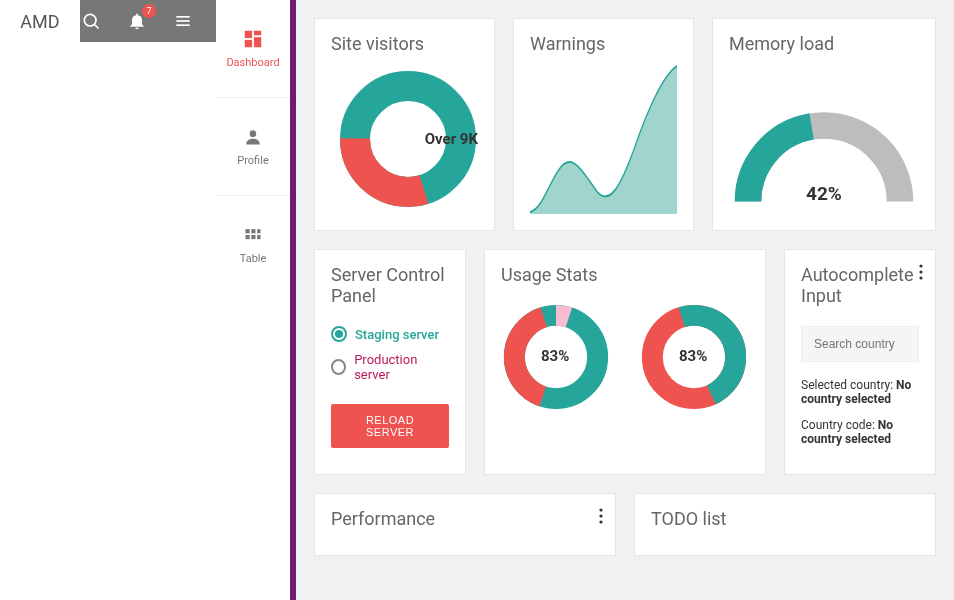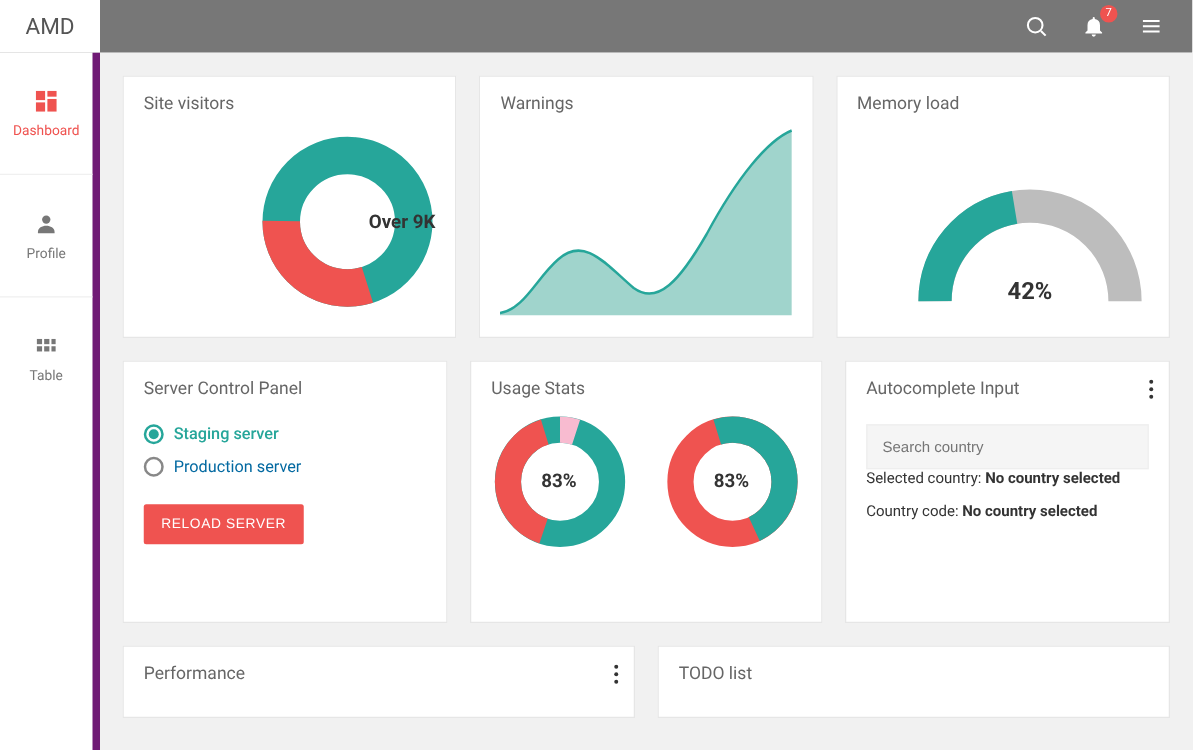--- a/index.html
+++ b/index.html
@@ -1,52 +1,52 @@
 <!DOCTYPE html>
 <html><head>
 <meta charset="utf-8">
 <style>
   * { box-sizing: border-box; margin: 0; padding: 0; }
   html, body { width: 954px; height: 600px; font-family: Roboto, Arial, sans-serif; background: #fff; overflow: hidden; }
-  .app { display: flex; flex-direction: column; width: 954px; height: 600px; }
+  .app { display: flex; width: 954px; height: 600px; }
   
   .topbar { display: flex; align-items: stretch; height: 42px; background: #777; }
   .brand-box { width: 80px; background: #fff; display: flex; align-items: center; justify-content: center; color: #555; font-size: 18px; }
   .topbar-fill { flex: 1; }
   .topbar-actions { display: flex; align-items: center; gap: 24px; padding-right: 22px; }
   .icon-btn { width: 22px; height: 22px; display: flex; align-items: center; justify-content: center; color: #fff; position: relative; cursor: pointer; }
   .badge { position: absolute; top: -6px; right: -8px; background: #ef5350; color: #fff; font-size: 9px; width: 14px; height: 14px; border-radius: 50%; display: flex; align-items: center; justify-content: center; }
   
   .body { flex: 1; display: flex; overflow: hidden; }
   .sidebar { width: 80px; background: #fff; border-right: 6px solid #701a75; display: flex; flex-direction: column; align-items: center; }
   .nav-item { width: 100%; padding: 28px 0; display: flex; flex-direction: column; align-items: center; gap: 6px; font-size: 11px; color: #777; cursor: pointer; }
   .nav-item.active { color: #ef5350; }
   .nav-item + .nav-item { border-top: 1px solid #f0f0f0; }
   .nav-icon { width: 22px; height: 22px; display: flex; align-items: center; justify-content: center; }
   .content { flex: 1; background: #f1f1f1; padding: 18px 18px 18px 18px; overflow-y: auto; overflow-x: hidden; position: relative; }
   .content::-webkit-scrollbar{width:14px}.content::-webkit-scrollbar-track{background:#eee}.content::-webkit-scrollbar-thumb{background:#c9c9c9}
   .row { display: flex; gap: 18px; margin-bottom: 18px; }
   .card { background: #fff; border: 1px solid #e6e6e6; flex: 1; padding: 14px 16px 16px 16px; display: flex; flex-direction: column; min-height: 210px; position: relative; }
-  .card-title { font-size: 14px; color: #666; margin-bottom: 10px; }
+  .card-title { font-size: 18px; color: #666; margin-bottom: 10px; }
   .card-body { flex: 1; display: flex; align-items: center; justify-content: flex-end; position: relative; }
   .card-menu { position: absolute; top: 14px; right: 12px; cursor: pointer; color: #444; }
   
   .donut-center { position: absolute; font-size: 15px; font-weight: 700; color: #333; }
   
-  .radio-row { display: flex; align-items: center; gap: 8px; margin-bottom: 10px; font-size: 13px; color: #0369a1; cursor: pointer; }
+  .radio-row { display: flex; align-items: center; gap: 8px; margin-bottom: 10px; font-size: 13px; color: #be185d; cursor: pointer; }
   .radio-row.sel { color: #26a69a; font-weight: 500; }
   .radio-outer { width: 16px; height: 16px; border-radius: 50%; border: 2px solid #888; display: flex; align-items: center; justify-content: center; }
   .radio-row.sel .radio-outer { border-color: #26a69a; }
   .radio-inner { width: 8px; height: 8px; border-radius: 50%; background: #26a69a; }
   .reload-btn { margin-top: 12px; background: #ef5350; color: #fff; border: none; padding: 10px 14px; font-size: 11px; letter-spacing: .5px; border-radius: 2px; cursor: pointer; align-self: flex-start; }
   
   .usage-wrap { display: flex; gap: 28px; justify-content: center; width: 100%; overflow-y: scroll; }
   .usage-wrap::-webkit-scrollbar{width:14px}.usage-wrap::-webkit-scrollbar-track{background:#f2f2f2;border:1px solid #ddd}.usage-wrap::-webkit-scrollbar-thumb{background:#d1d1d1}.usage-wrap::-webkit-scrollbar-button{height:14px;background:#e6e6e6;border:1px solid #ccc}
   
-  .search-input { width: 100%; background: #f5f5f5; border: 1px solid #eee; padding: 10px 12px; font-size: 12px; color: #888; }
+  .search-input { width: 100%; background: #f5f5f5; border: 1px solid #eee; padding: 10px 12px; font-size: 12px; color: #888; margin-bottom: 16px; }
   .ac-line { font-size: 12px; color: #333; margin-bottom: 12px; }
   .ac-line b { font-weight: 700; }
   
   .row3 .card { min-height: 40px; }
 </style>
 </head>
 <body>
 
 <div class="app">
 

